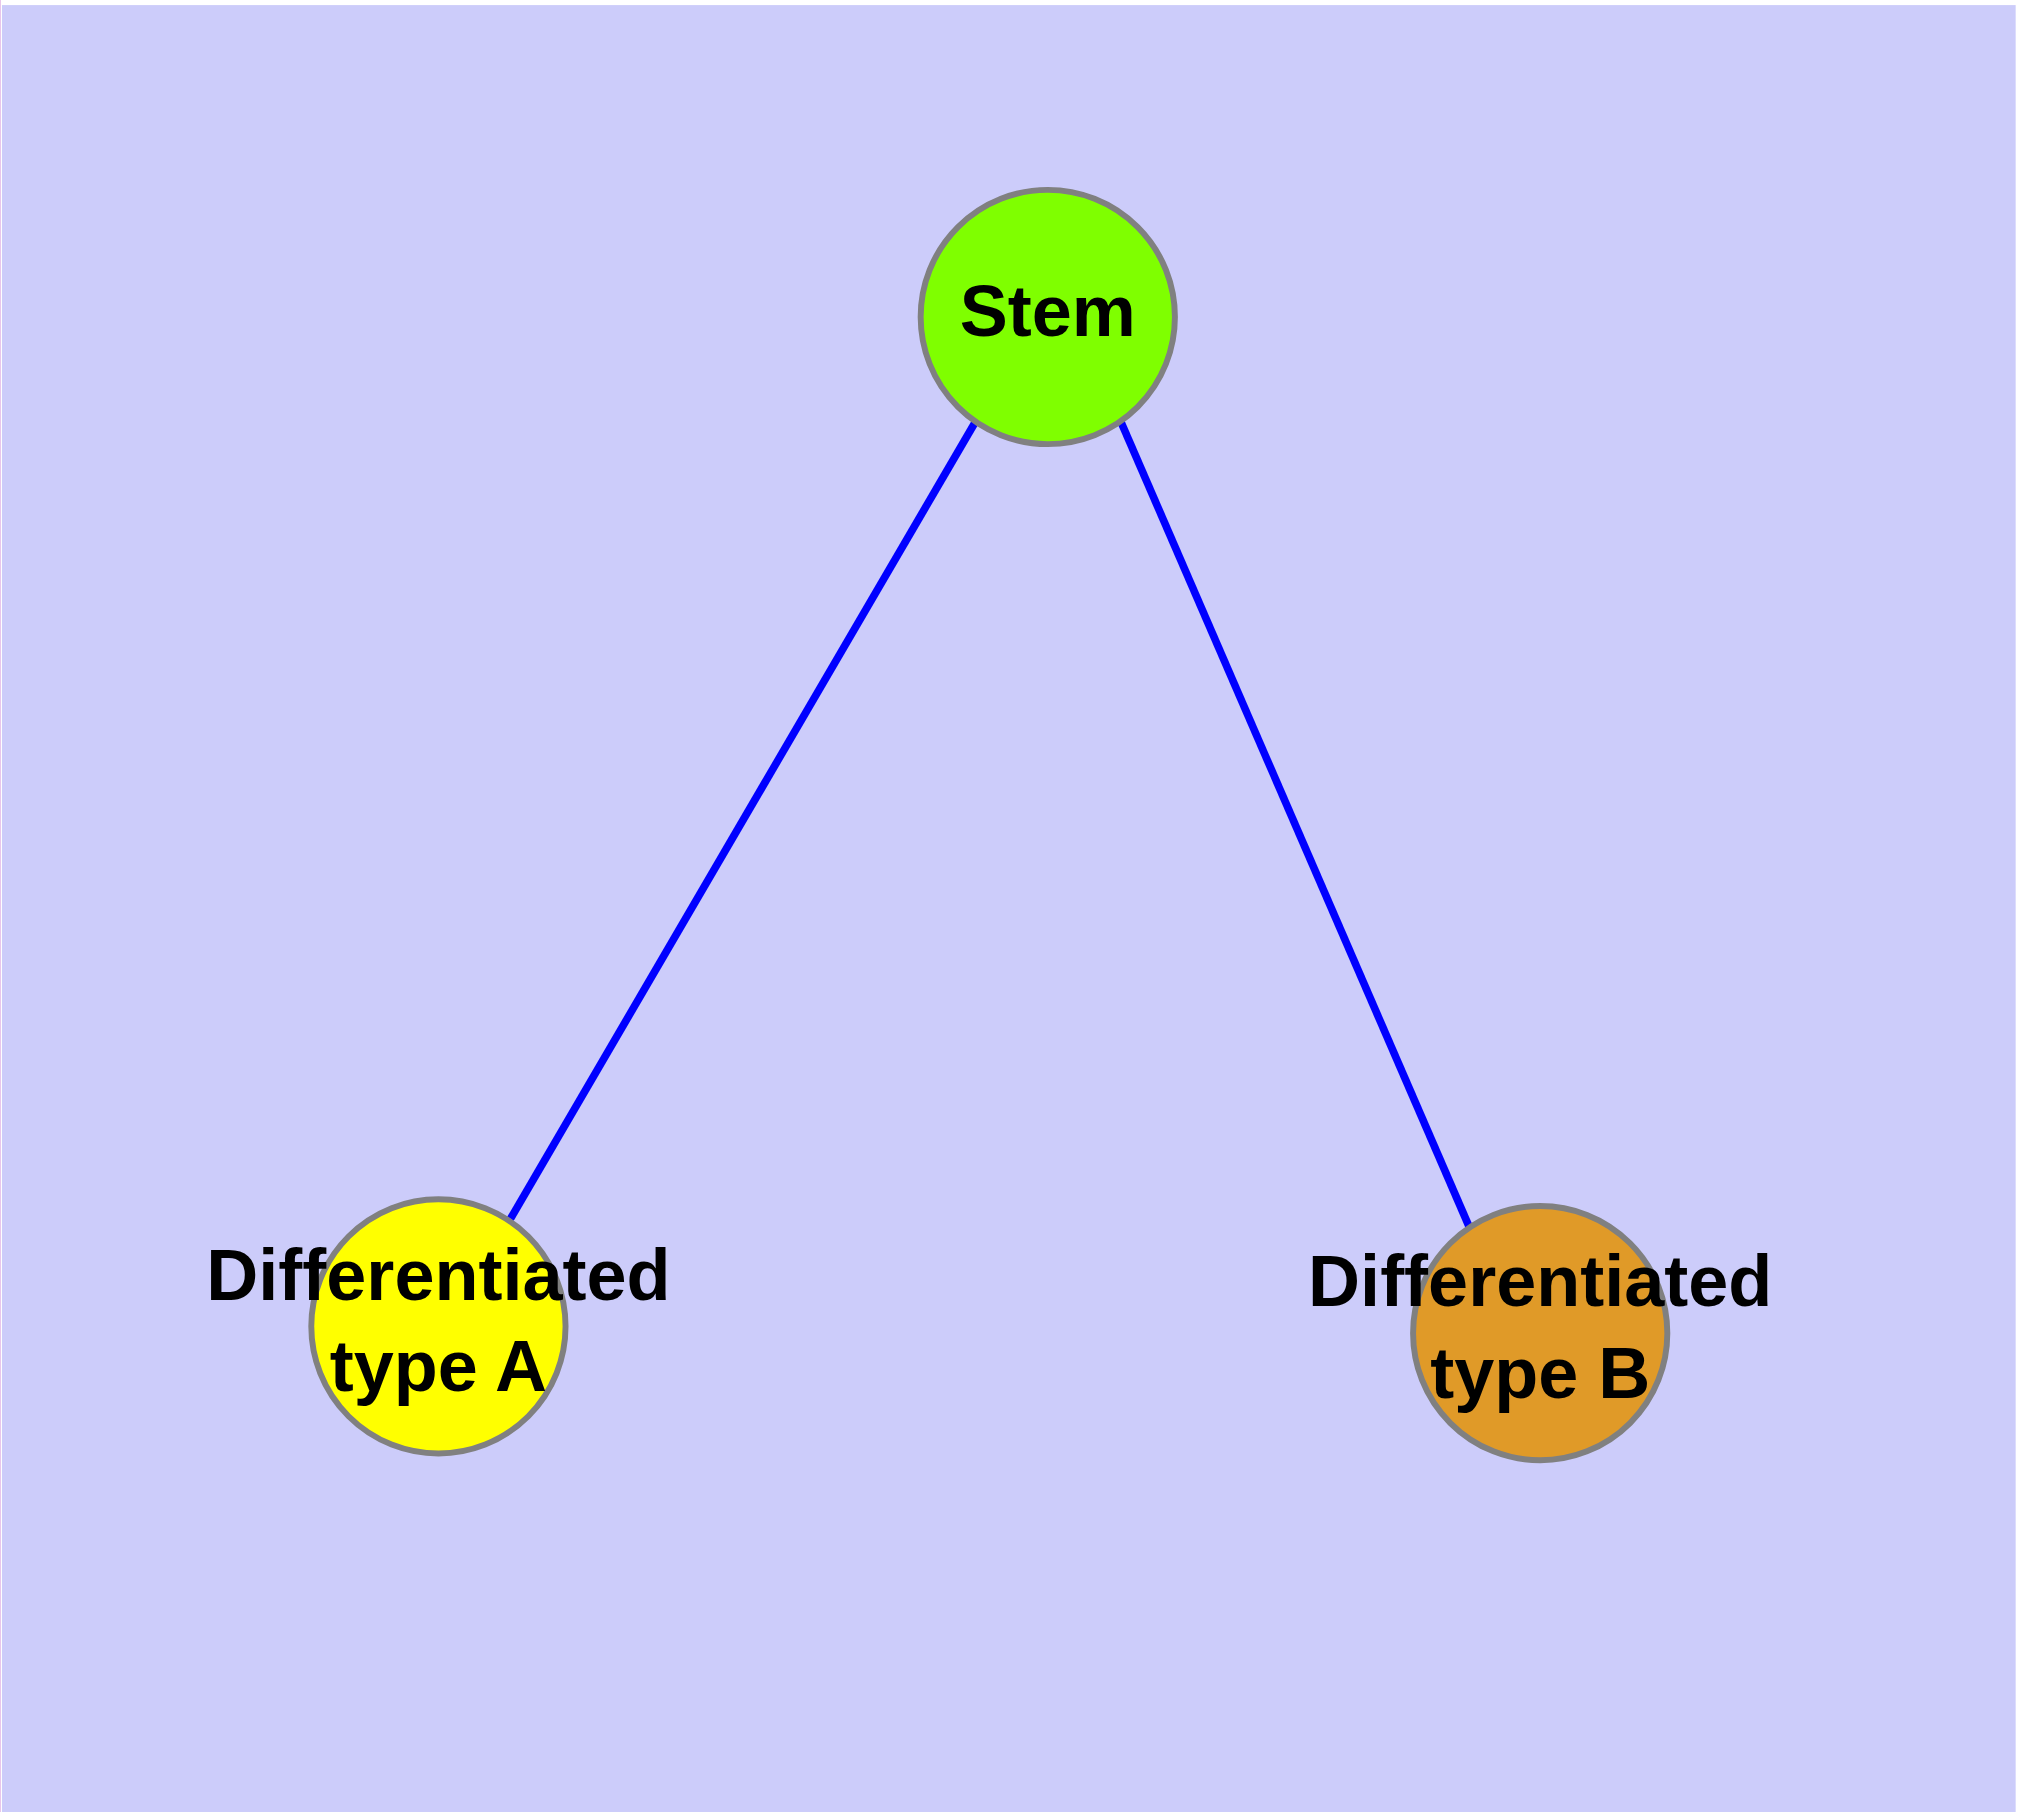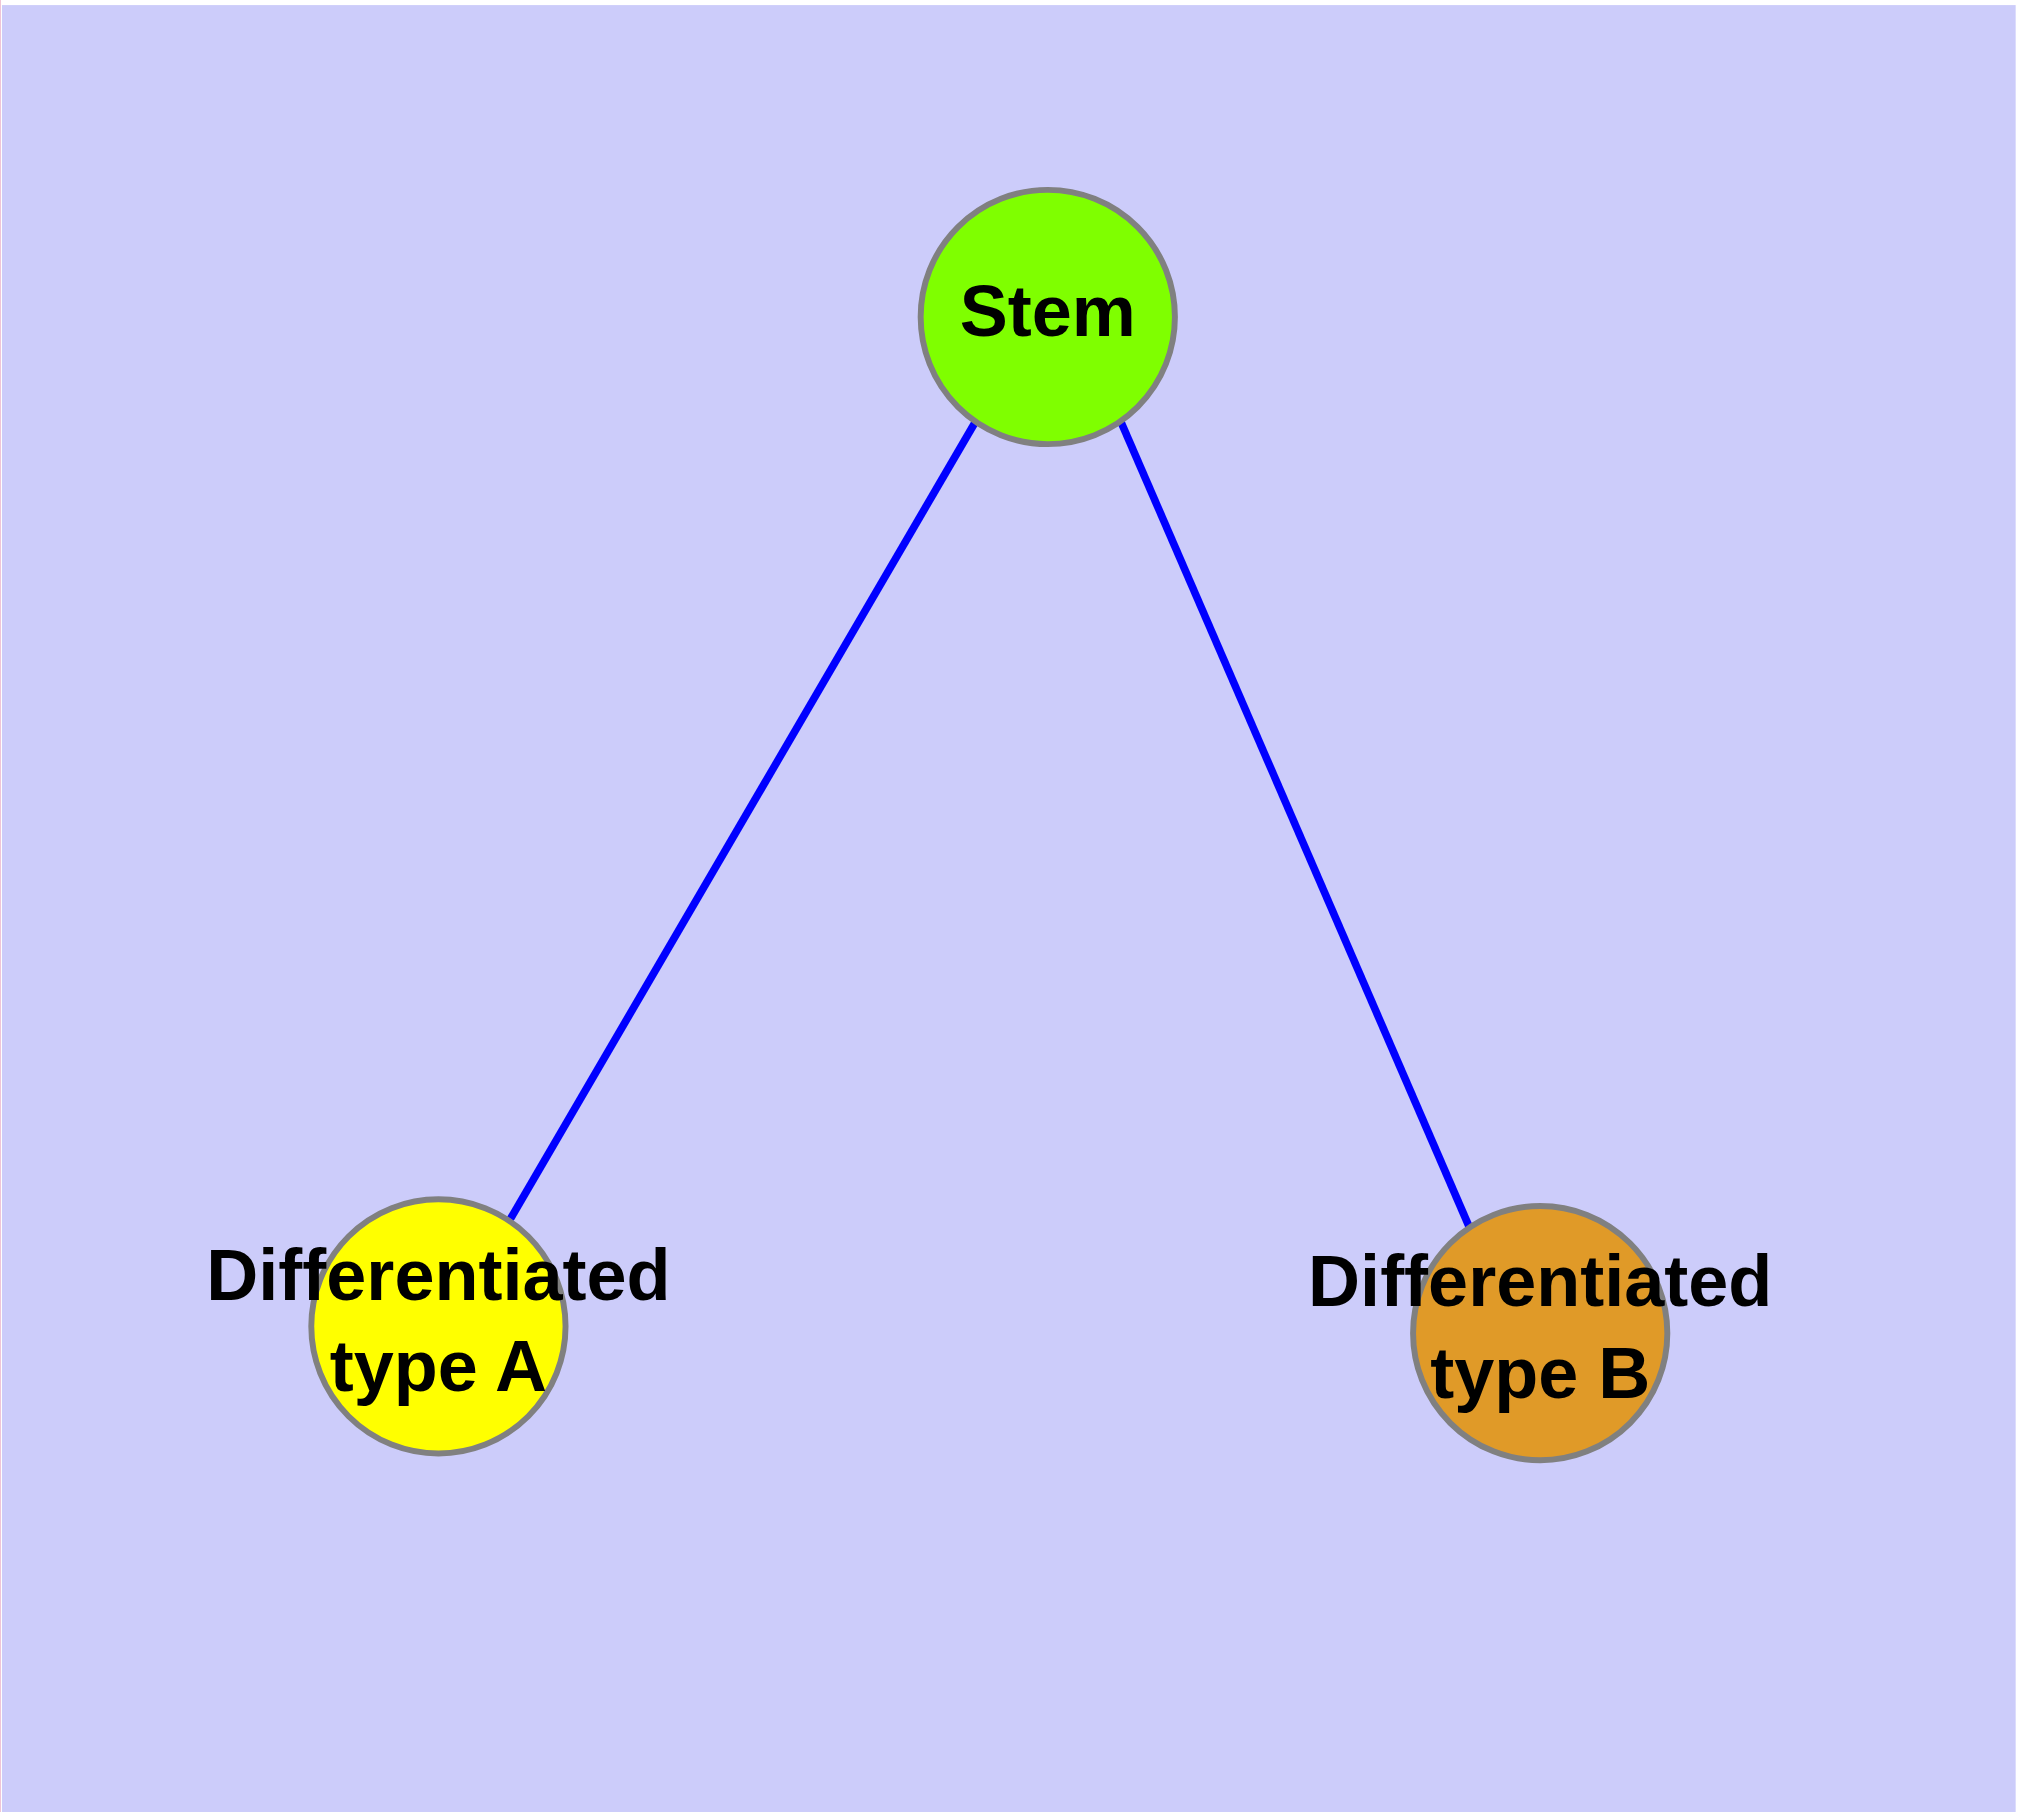--- a/index.html
+++ b/index.html
@@ -6,21 +6,21 @@
   html, body {
     margin: 0;
     padding: 0;
     background: #ffffff;
   }
   #canvas {
     position: relative;
     width: 2021px;
     height: 1812px;
     overflow: hidden;
-    background: #be185d;
+    background: #a21caf;
     font-family: "Liberation Sans", "DejaVu Sans", sans-serif;
   }
   #graph-svg {
     position: absolute;
     top: 0;
     left: 0;
     width: 2021px;
     height: 1812px;
     display: block;
   }

